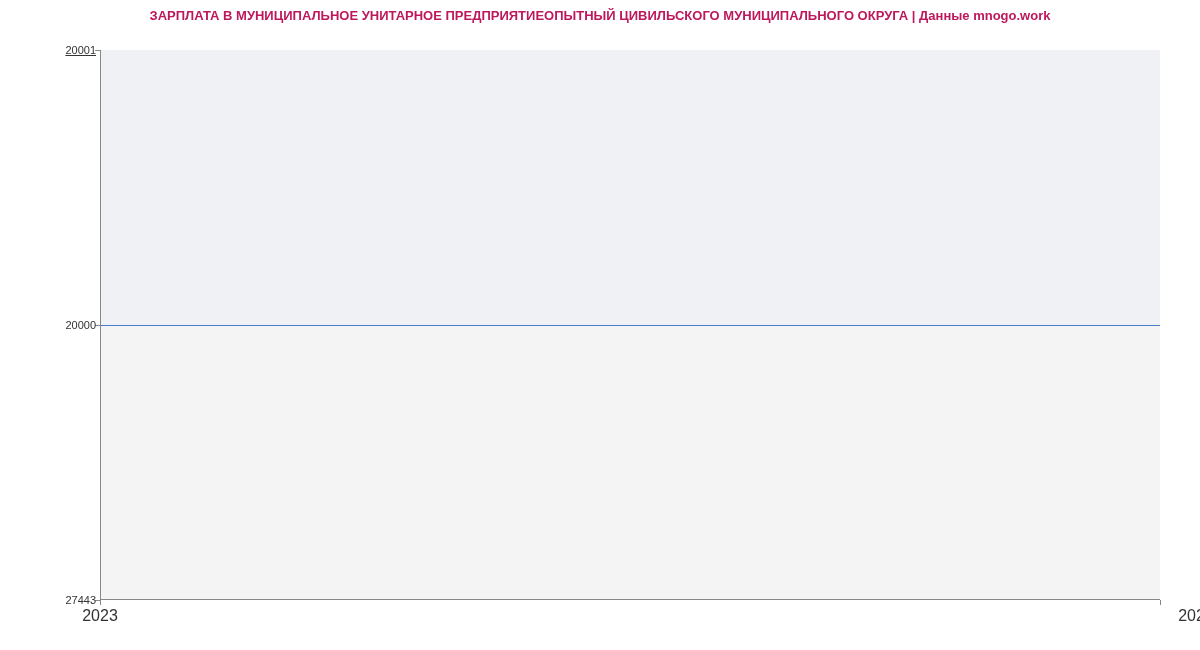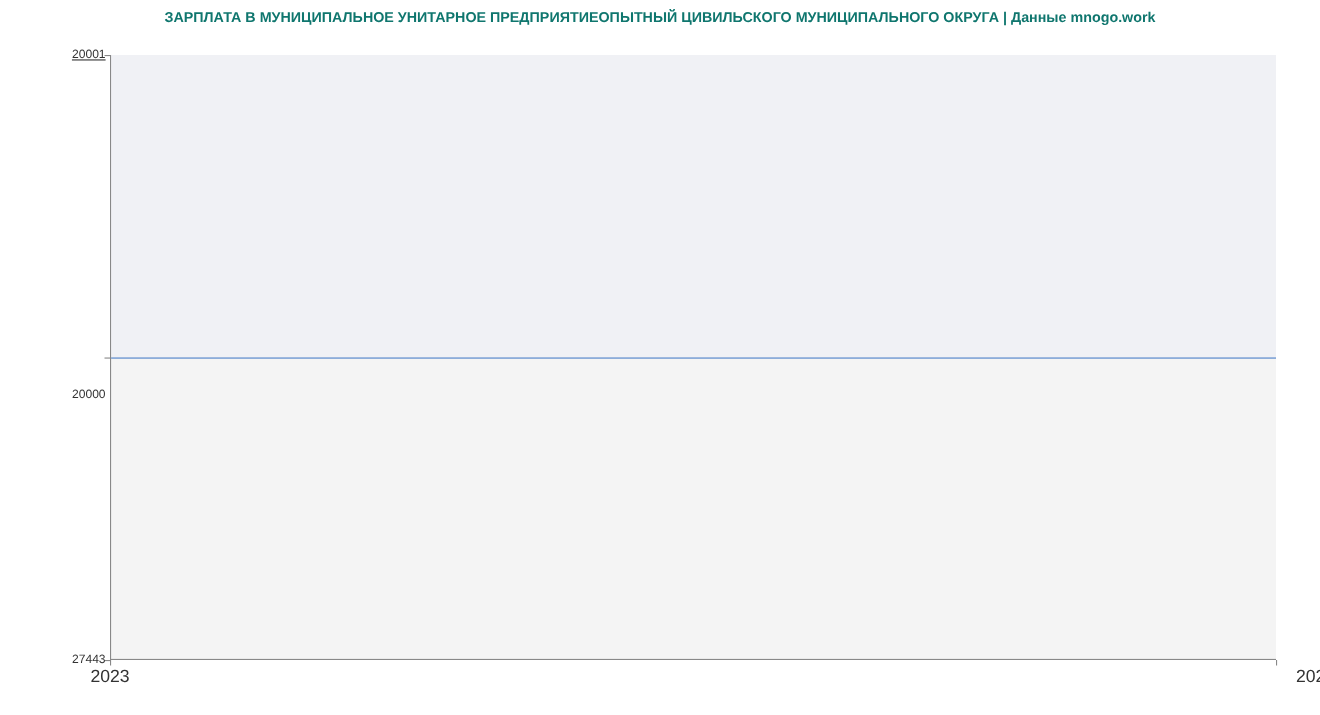--- a/index.html
+++ b/index.html
@@ -16,21 +16,21 @@
       height: 100%;
     }
     .chart-title {
       position: absolute;
       top: 8px;
       left: 0;
       right: 0;
       text-align: center;
       font-size: 13px;
       font-weight: 600;
-      color: #0f766e;
+      color: #be185d;
     }
     .plot-area {
       position: absolute;
       left: 100px;
       top: 50px;
       width: 1060px;
       height: 550px;
       background: #f4f4f4;
       border-left: 1px solid #888;
       border-bottom: 1px solid #888;
@@ -90,21 +90,21 @@
 
   <div class="plot-area">
     <div class="fill-area"></div>
     <div class="line"></div>
   </div>
 
   <div class="y-tick-mark" style="top:50px;"></div>
   <div class="y-tick" style="top:50px;text-decoration:underline;">20001</div>
 
   <div class="y-tick-mark" style="top:325px;"></div>
-  <div class="y-tick" style="top:325px;margin-top:34px;">20000</div>
+  <div class="y-tick" style="top:325px;">20000</div>
 
   <div class="y-tick-mark" style="top:600px;"></div>
   <div class="y-tick" style="top:600px;">27443</div>
 
   <div class="x-tick-mark" style="left:100px;"></div>
   <div class="x-tick" style="left:100px;">2023</div>
 
   <div class="x-tick-mark" style="left:1160px;"></div>
   <div class="x-tick" style="left:1196px;">2024</div>
 </div>

